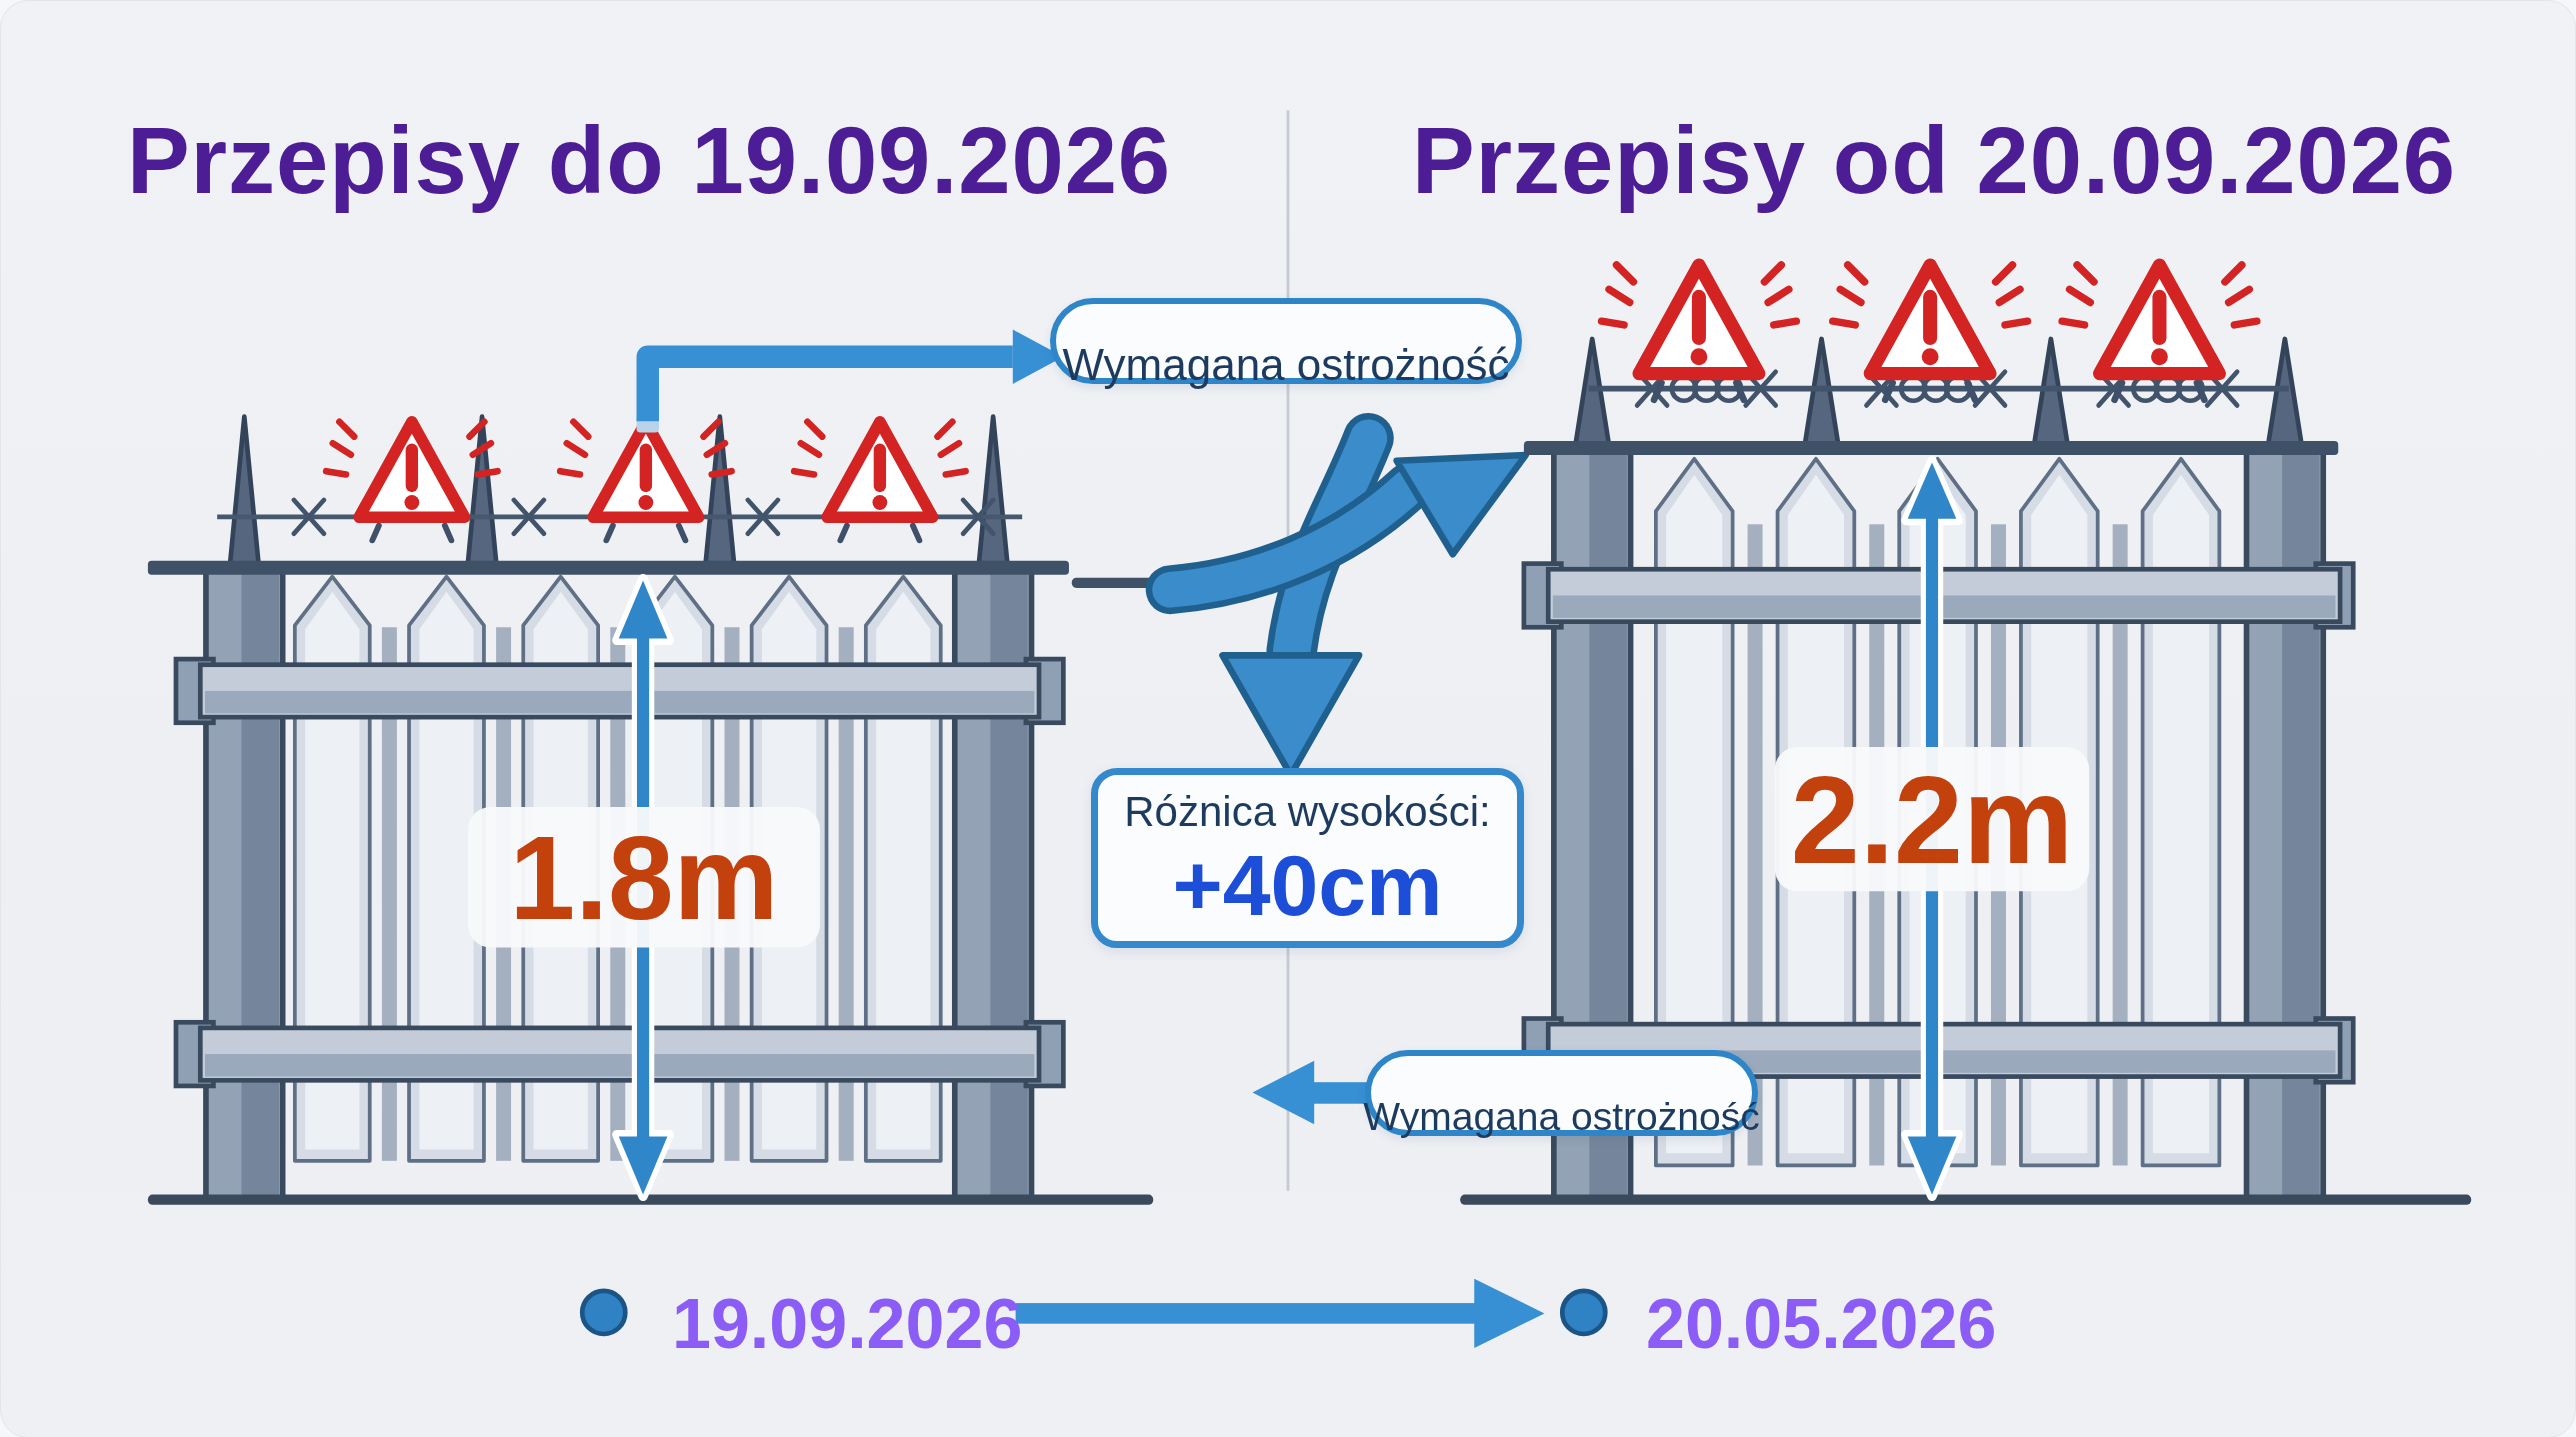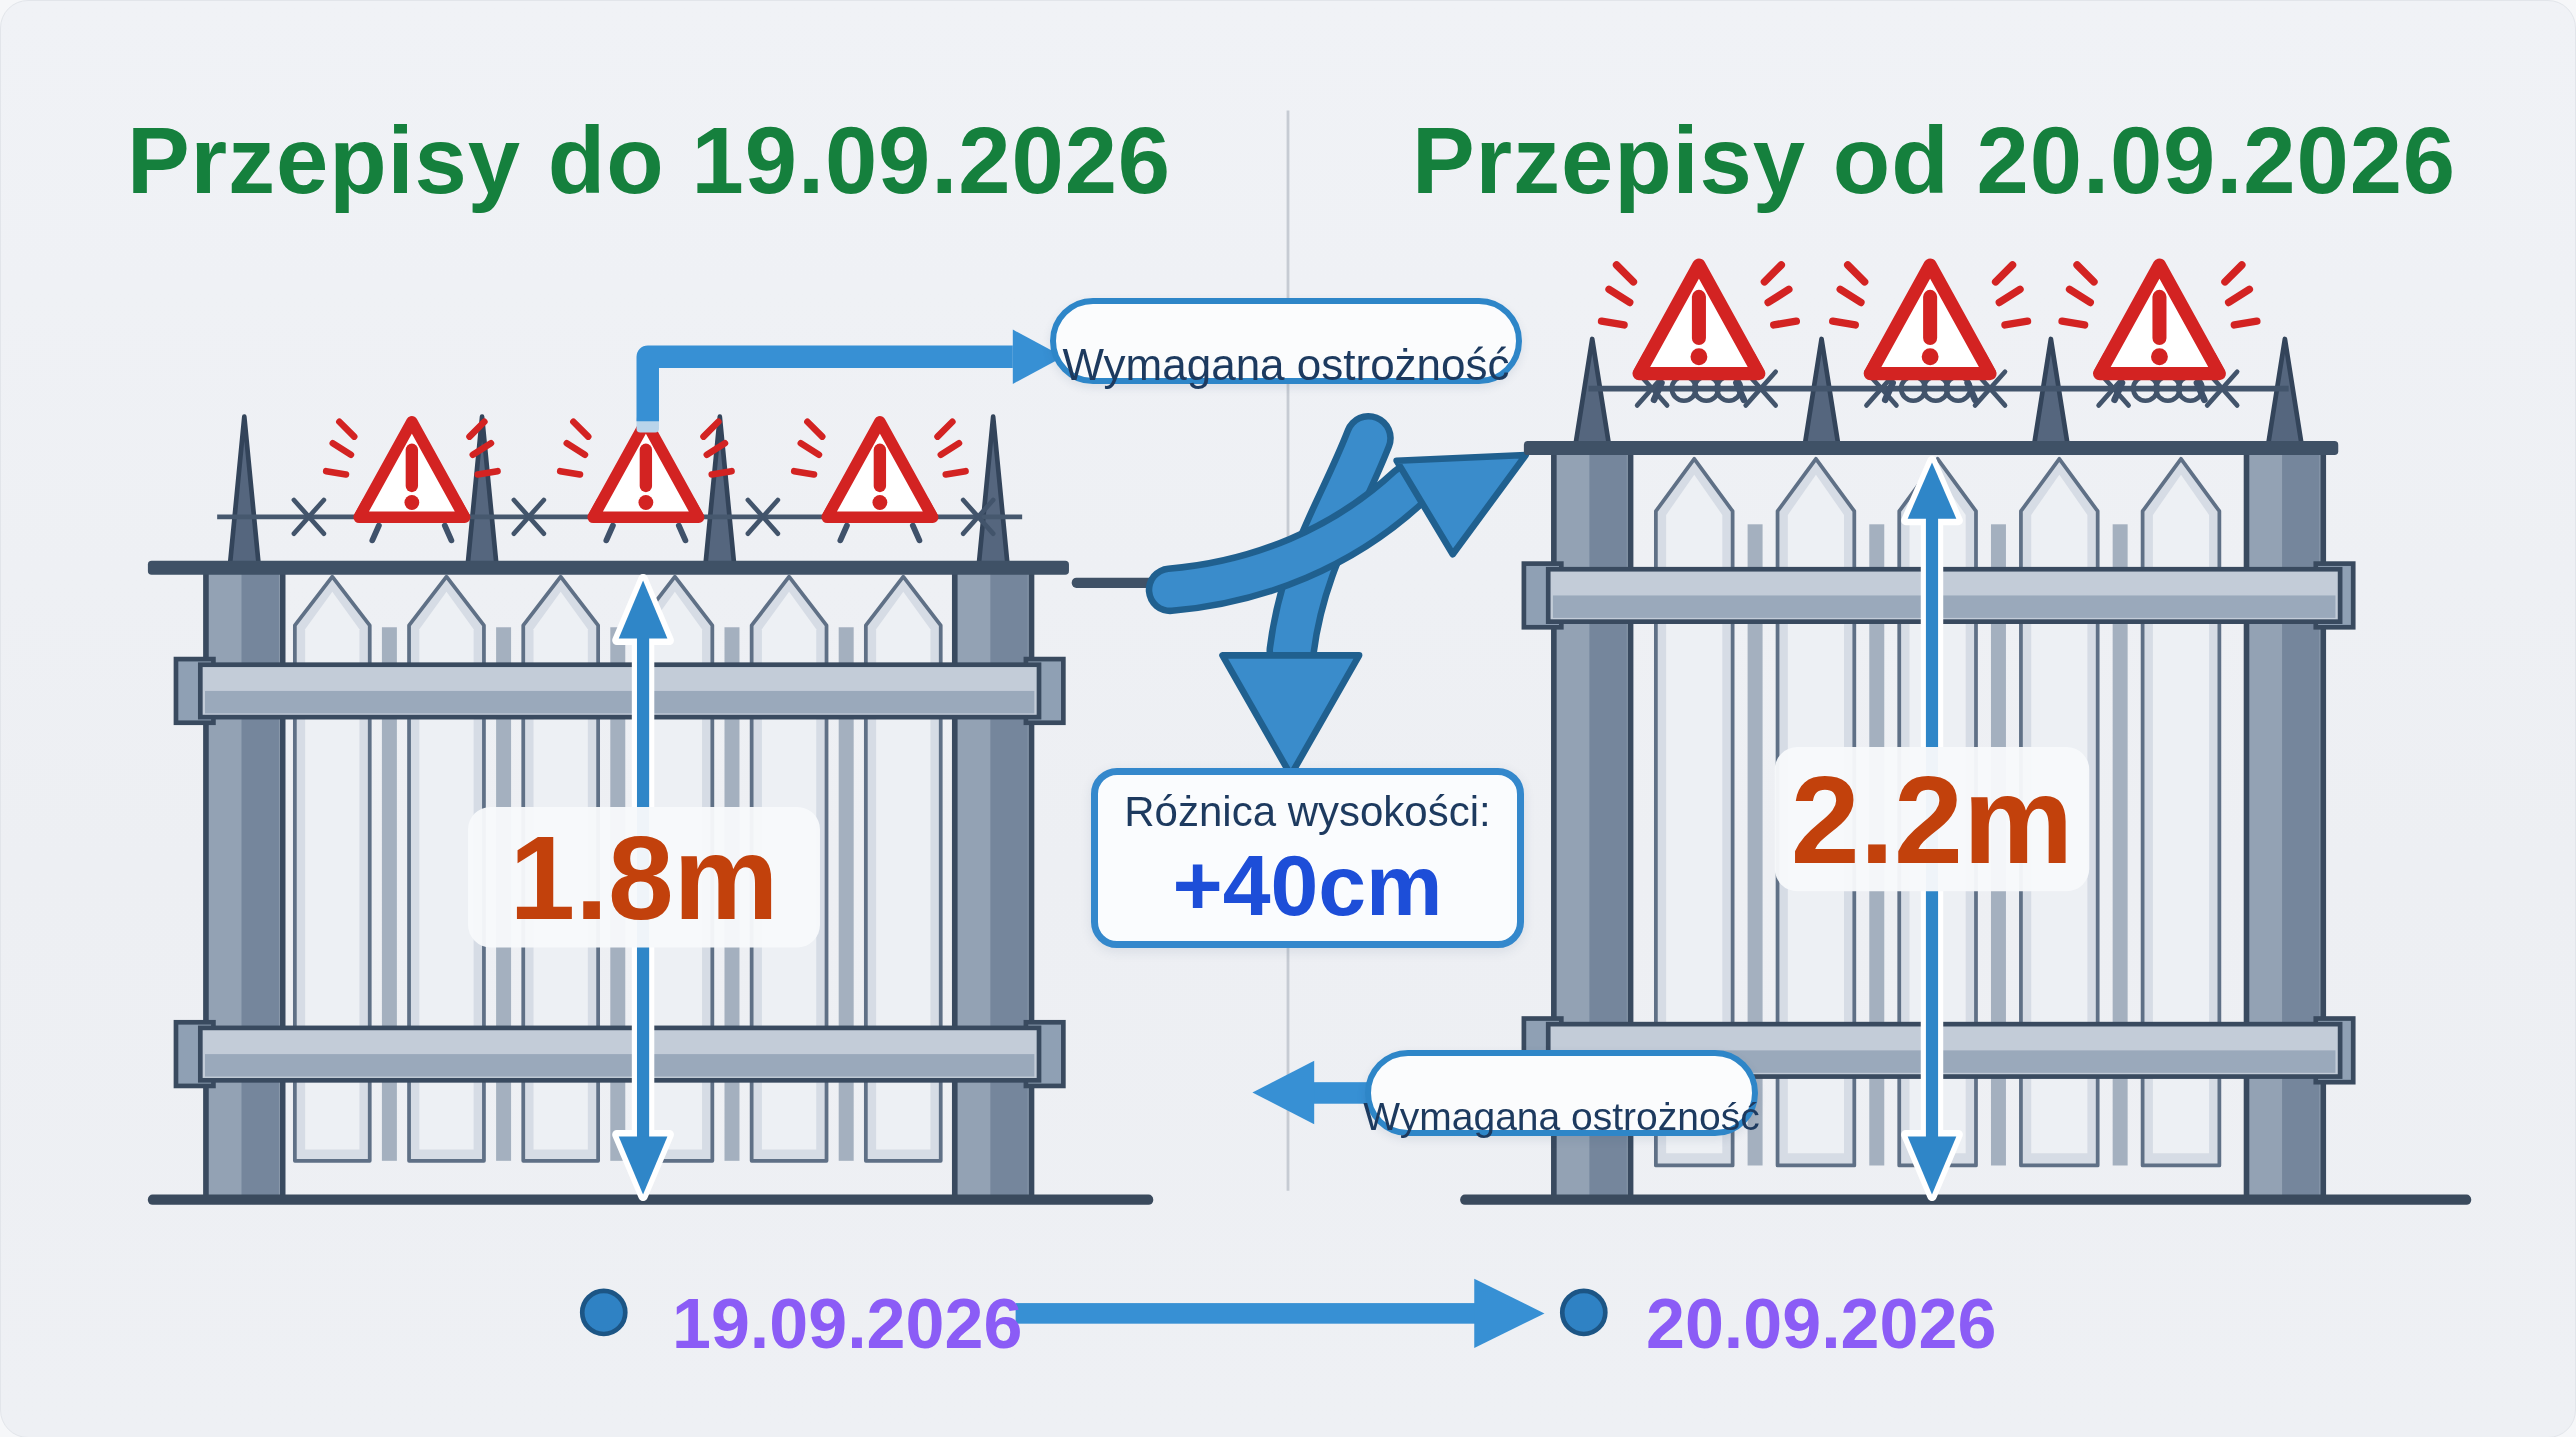--- a/index.html
+++ b/index.html
@@ -3,21 +3,21 @@
 <meta charset="utf-8">
 <style>
   html,body{margin:0;padding:0;background:#f6f7f9;}
   #stage{position:relative;width:2576px;height:1438px;overflow:hidden;
          font-family:"Liberation Sans","DejaVu Sans",sans-serif;}
   #card{position:absolute;inset:0;background:linear-gradient(180deg,#f0f2f6 0%,#edeff3 60%,#eef0f4 100%);
         border-radius:28px;border:1.9px solid #e2e5ea;box-sizing:border-box;}
   svg{position:absolute;left:0;top:0;}
   .abs{position:absolute;}
   .center{transform:translate(-50%,-50%);}
-  .title{font-size:94px;font-weight:700;color:#15803d;letter-spacing:0.9px;white-space:nowrap;}
+  .title{font-size:94px;font-weight:700;color:#4c1d95;letter-spacing:0.9px;white-space:nowrap;}
   .height-label{font-weight:700;color:#c2410c;white-space:nowrap;}
   .pill{box-sizing:border-box;background:#fbfcfd;border:6.6px solid #2e86c8;border-radius:49px;
         display:flex;align-items:center;justify-content:center;
         box-shadow:0 3.7px 9.4px rgba(40,70,110,.10);}
   .pill-text{color:#1d3a5f;font-weight:500;white-space:nowrap;margin-top:48px;}
   .diff-box{box-sizing:border-box;background:#fafcfe;border:7.5px solid #3488cc;border-radius:26px;
         display:flex;flex-direction:column;align-items:center;justify-content:center;gap:5.6px;
         box-shadow:0 3.7px 11.2px rgba(40,70,110,.10);}
   .diff-title{color:#1d3a5f;font-size:42px;font-weight:500;white-space:nowrap;}
   .diff-value{color:#1d4ed8;font-size:86px;font-weight:700;white-space:nowrap;line-height:1;}
@@ -258,15 +258,15 @@
   </div>
 
   <div class="abs pill" style="left:1365px;top:1050px;width:393px;height:86px;">
     <span class="pill-text" style="font-size:39px;">Wymagana ostrożność</span>
   </div>
 
   <div class="abs center height-label" style="left:644px;top:878px;font-size:118px;">1.8m</div>
   <div class="abs center height-label" style="left:1932px;top:820px;font-size:124px;">2.2m</div>
 
   <div class="abs tl-date" style="left:672px;top:1284px;">19.09.2026</div>
-  <div class="abs tl-date" style="left:1646px;top:1284px;">20.09.2026</div>
+  <div class="abs tl-date" style="left:1646px;top:1284px;">20.05.2026</div>
 </div>
 
 
 </body></html>

